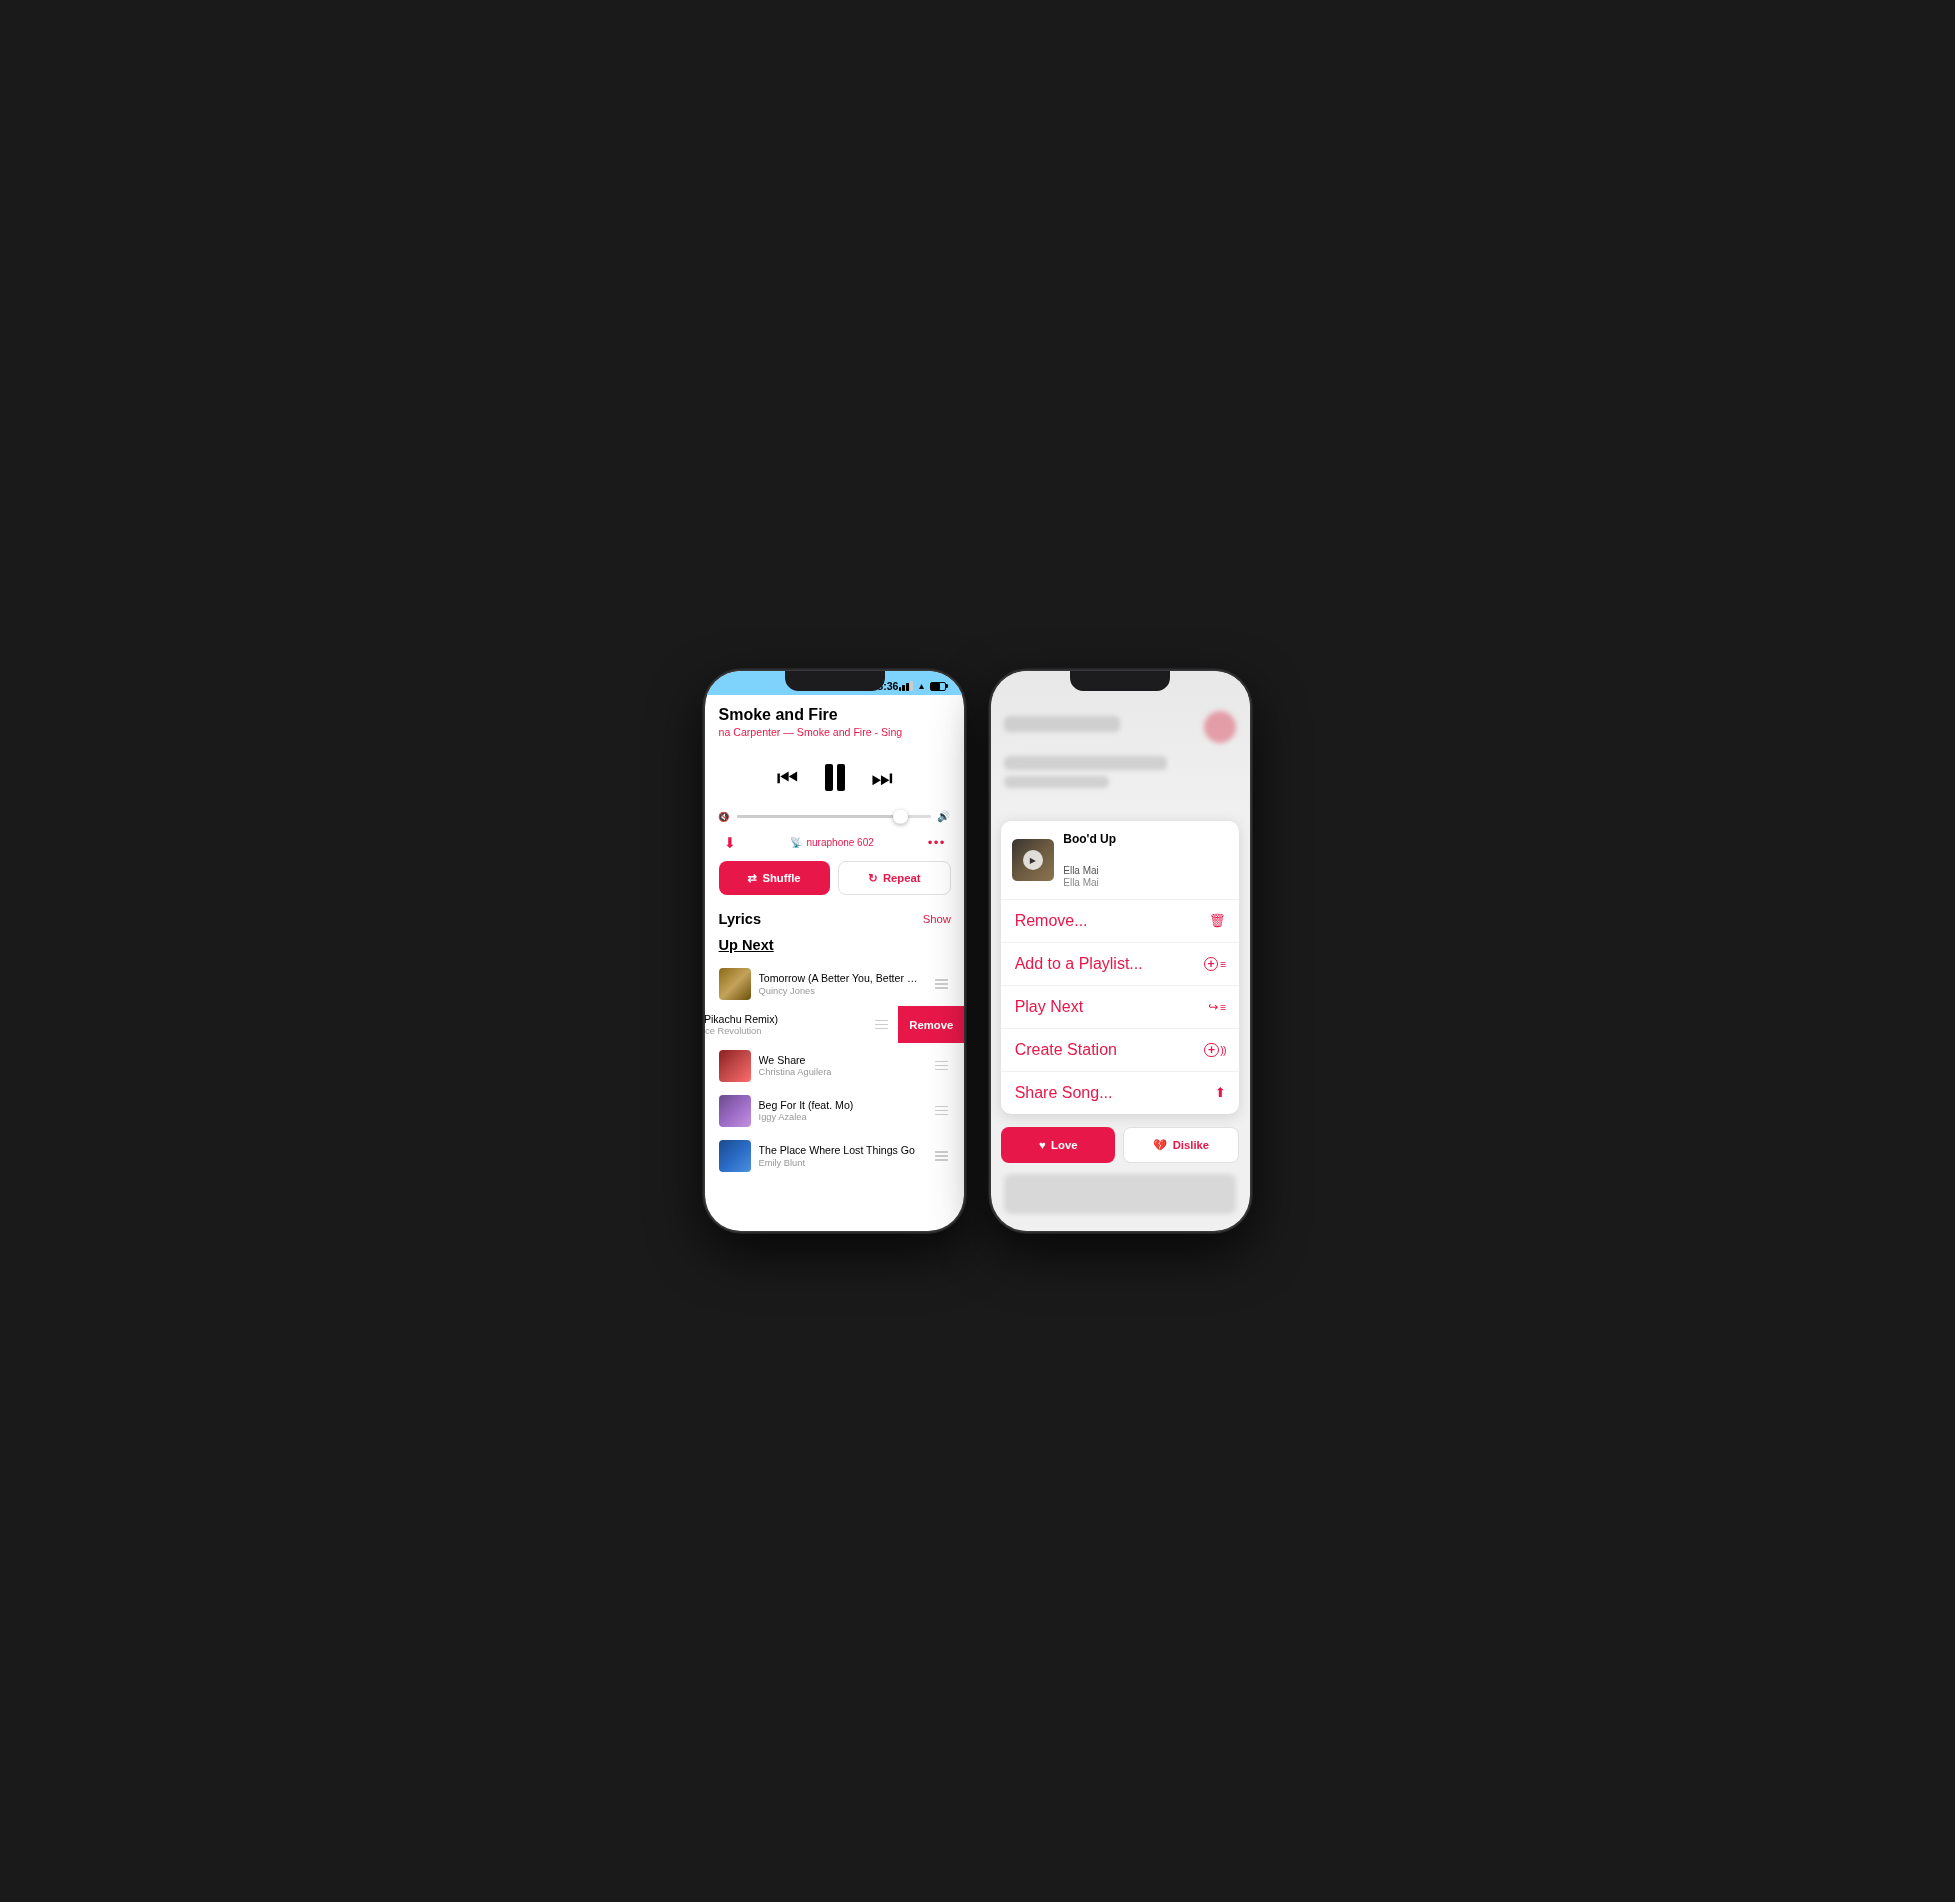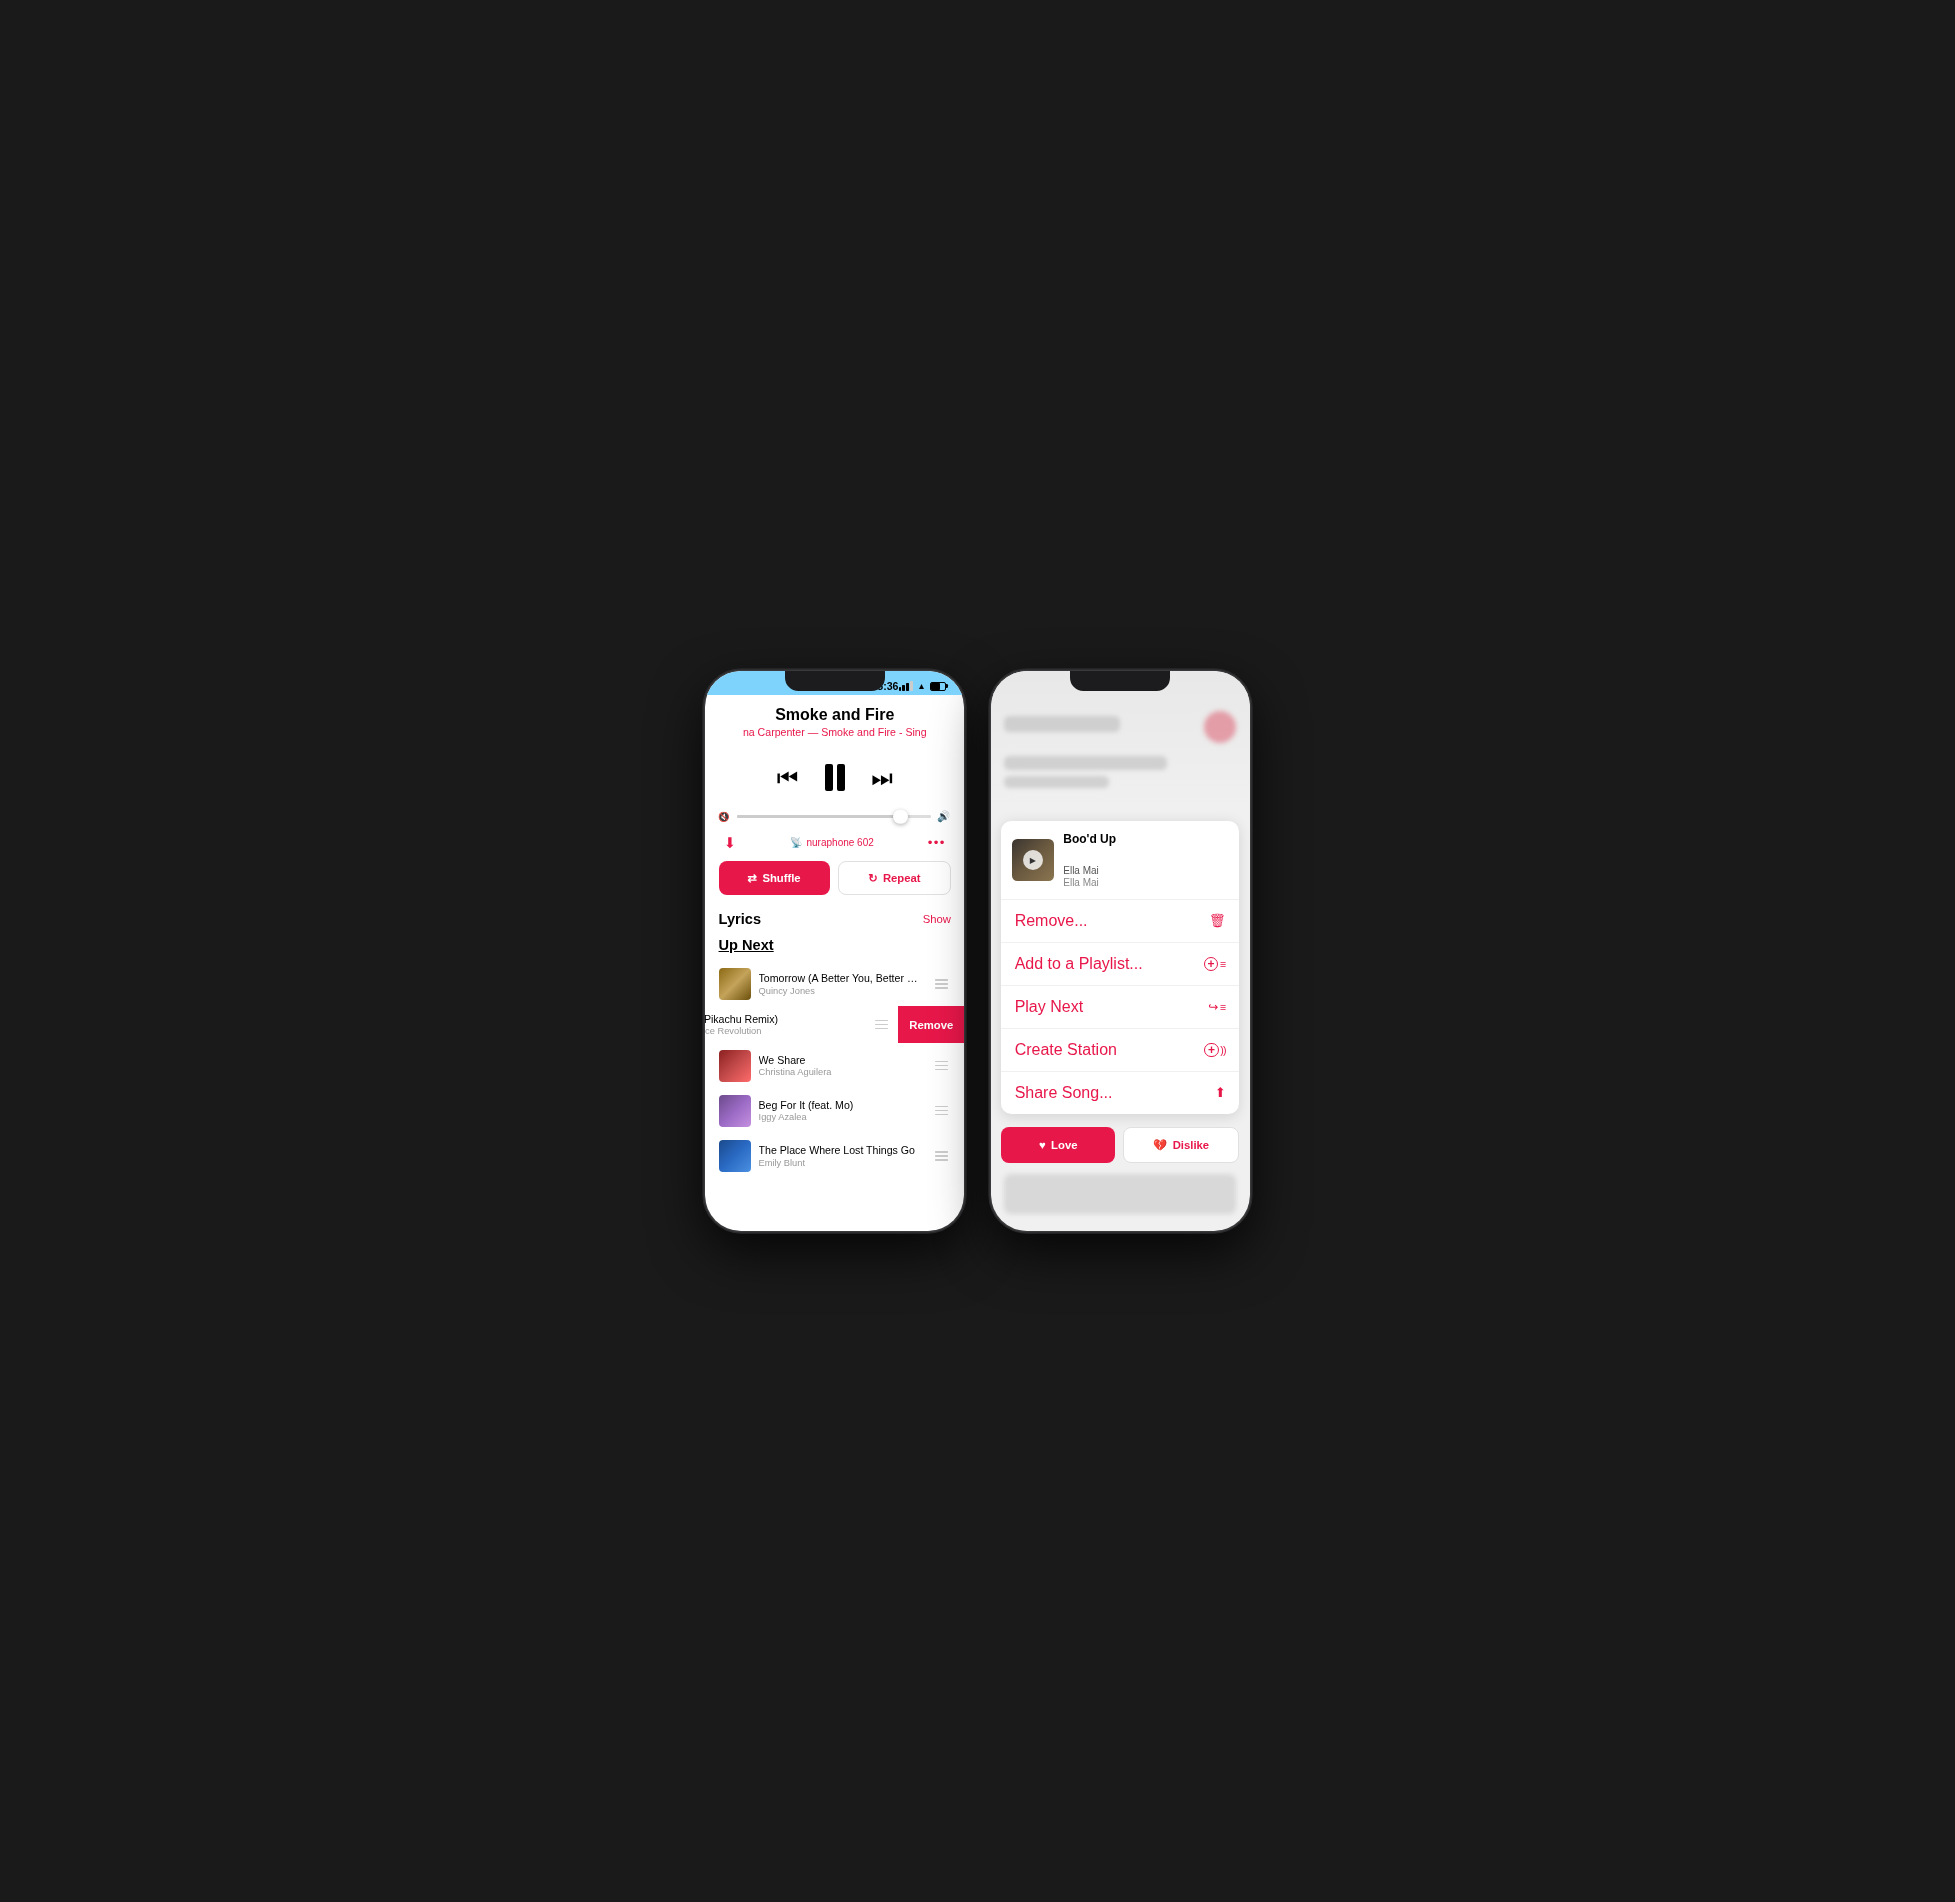--- a/index.html
+++ b/index.html
@@ -118,21 +118,21 @@
     }
 
     
     .left-screen {
       background: #fff;
       height: 100%;
       overflow: hidden;
     }
 
     .player-header {
-      text-align: center;
+      text-align: left;
       padding: 10.6px 13.3px 5.3px;
     }
 
     .player-title {
       font-size: 16px;
       font-weight: 700;
       color: #000;
       margin-bottom: 2.7px;
     }
 

